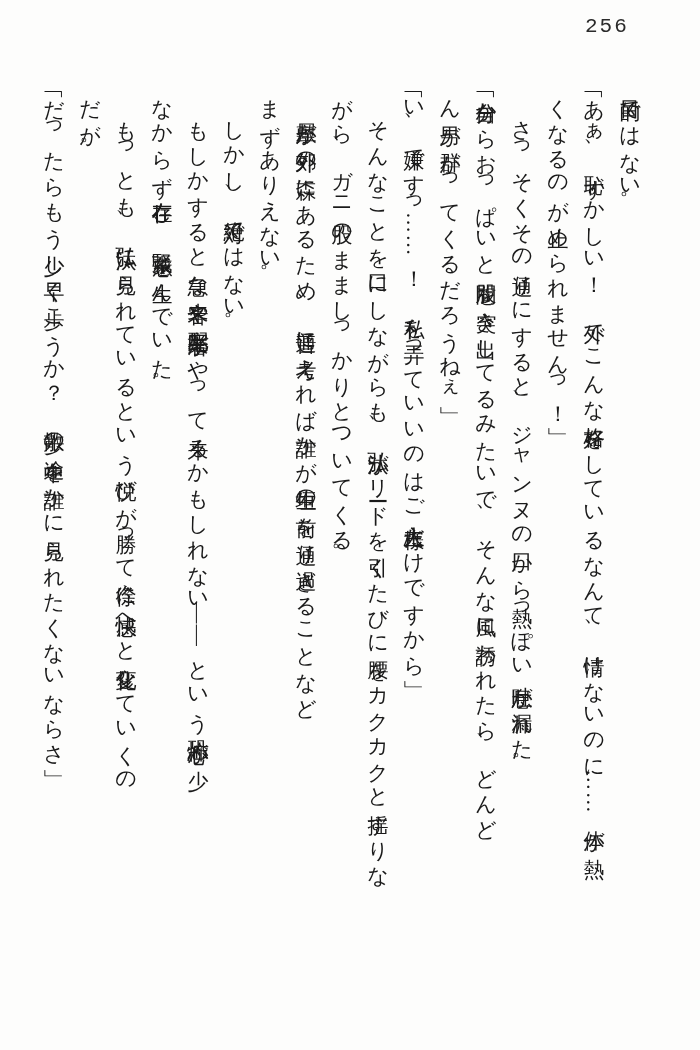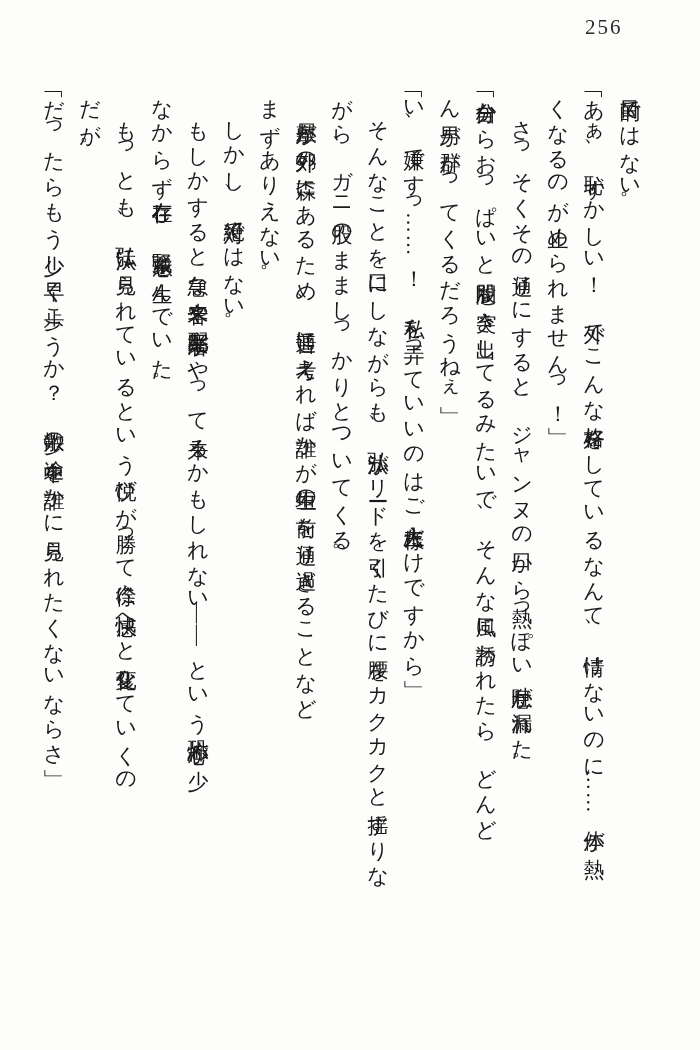--- a/index.html
+++ b/index.html
@@ -14,20 +14,21 @@
     overflow: hidden;
     font-family: "Liberation Serif", "DejaVu Serif", serif;
   }
   .page-number {
     position: absolute;
     top: 15px;
     left: 585px;
     font-size: 21px;
     letter-spacing: 2px;
     color: #2b2b2b;
+    font-family: Liberation Mono, monospace;
   }
   .text-block {
     position: absolute;
     top: 84px;
     right: 52px;
     height: 930px;
     writing-mode: vertical-rl;
     text-orientation: mixed;
     color: #1a1a1a;
     font-size: 21px;

